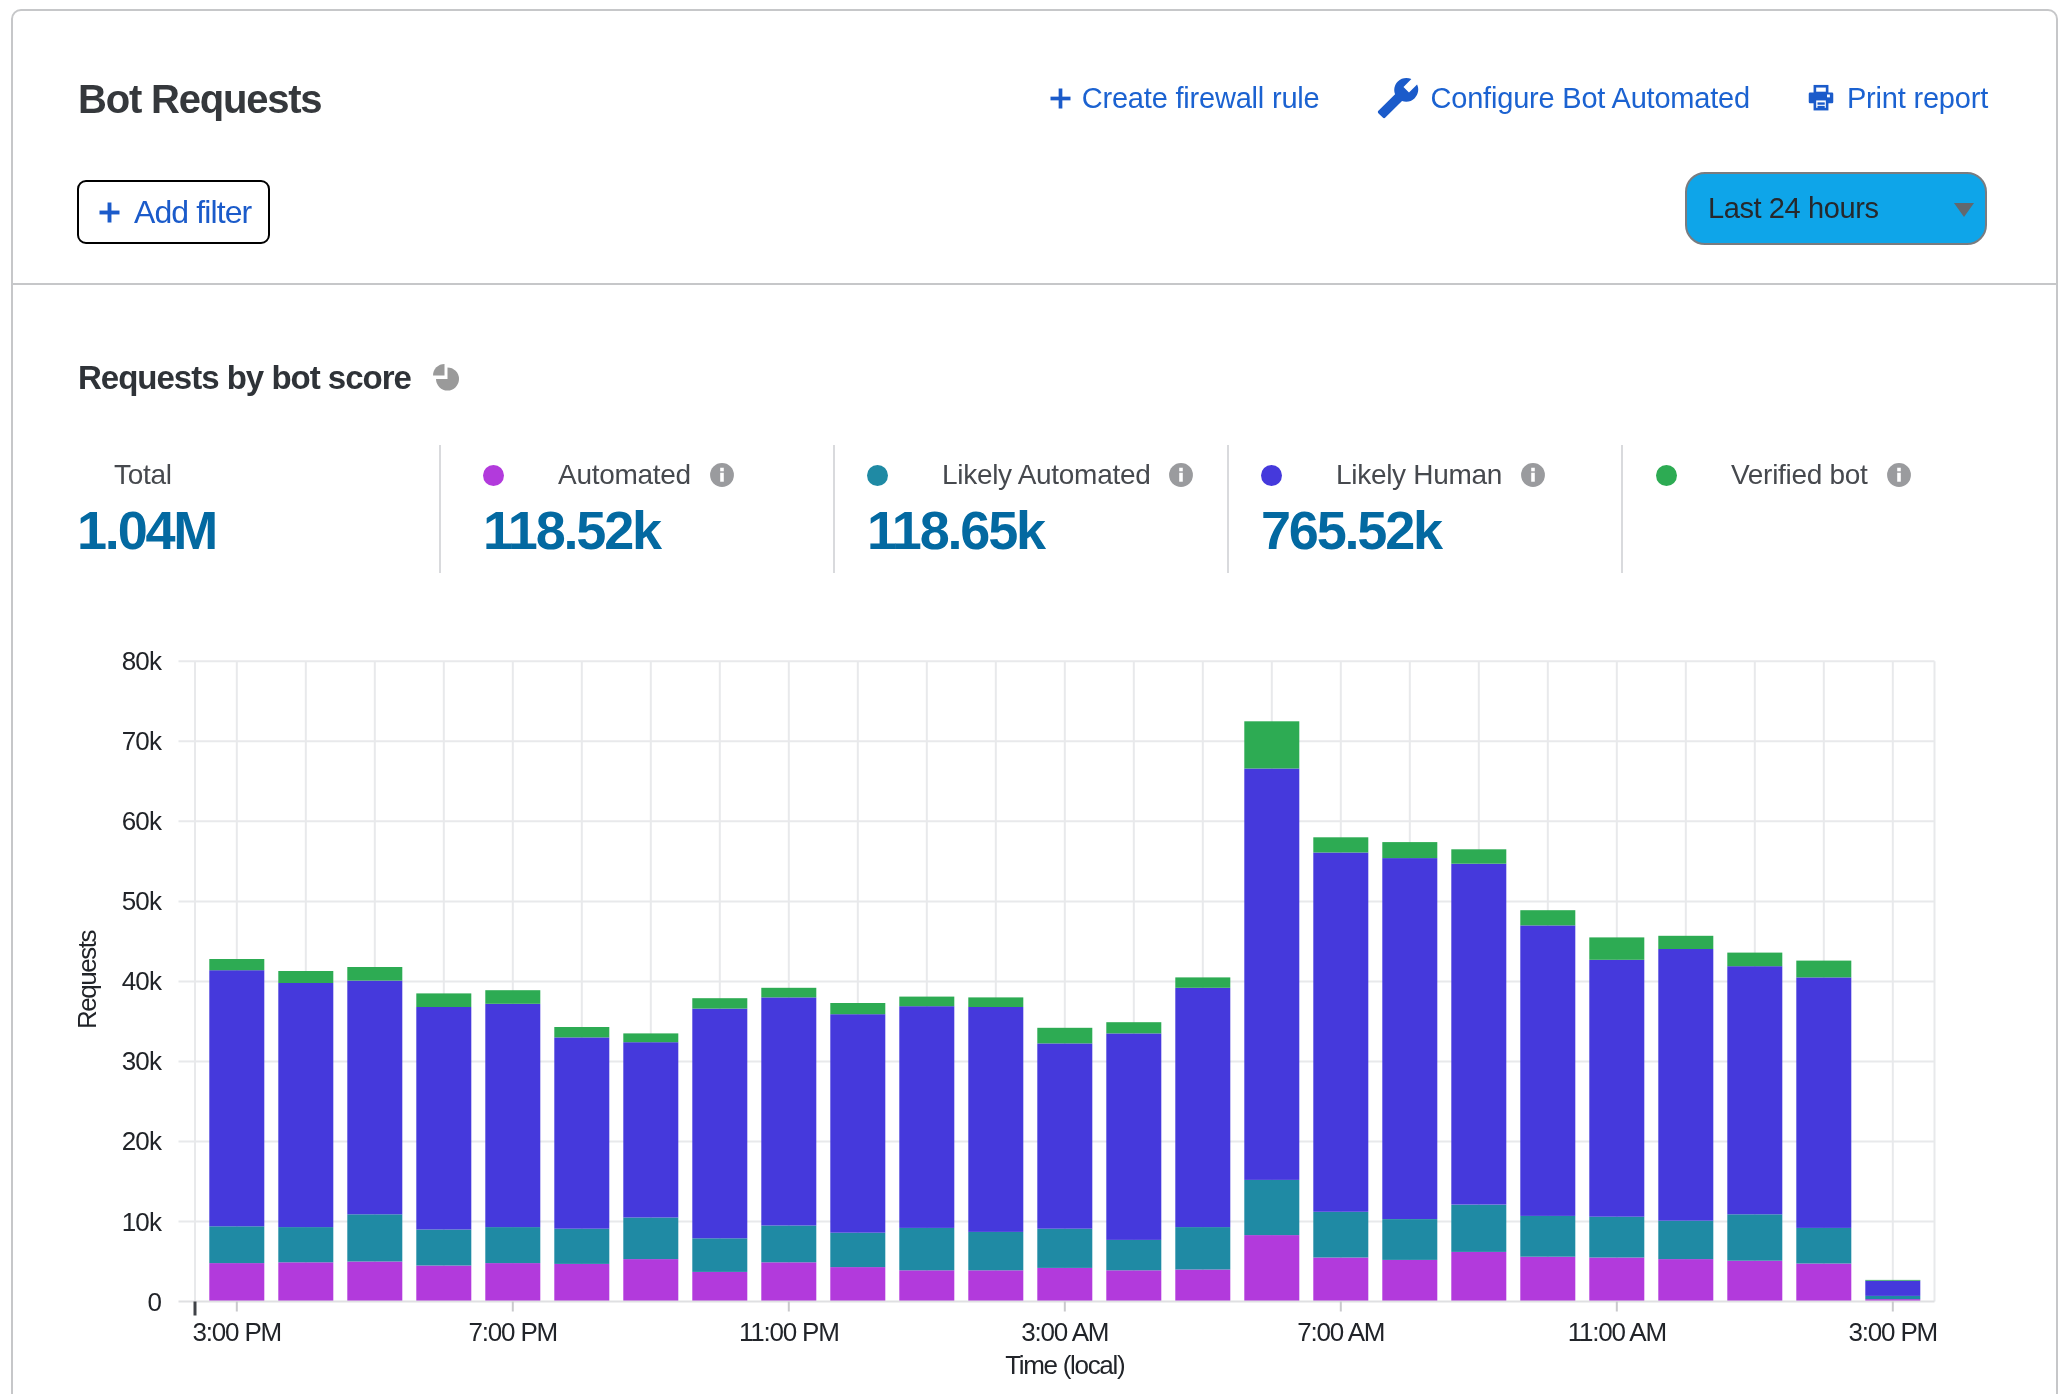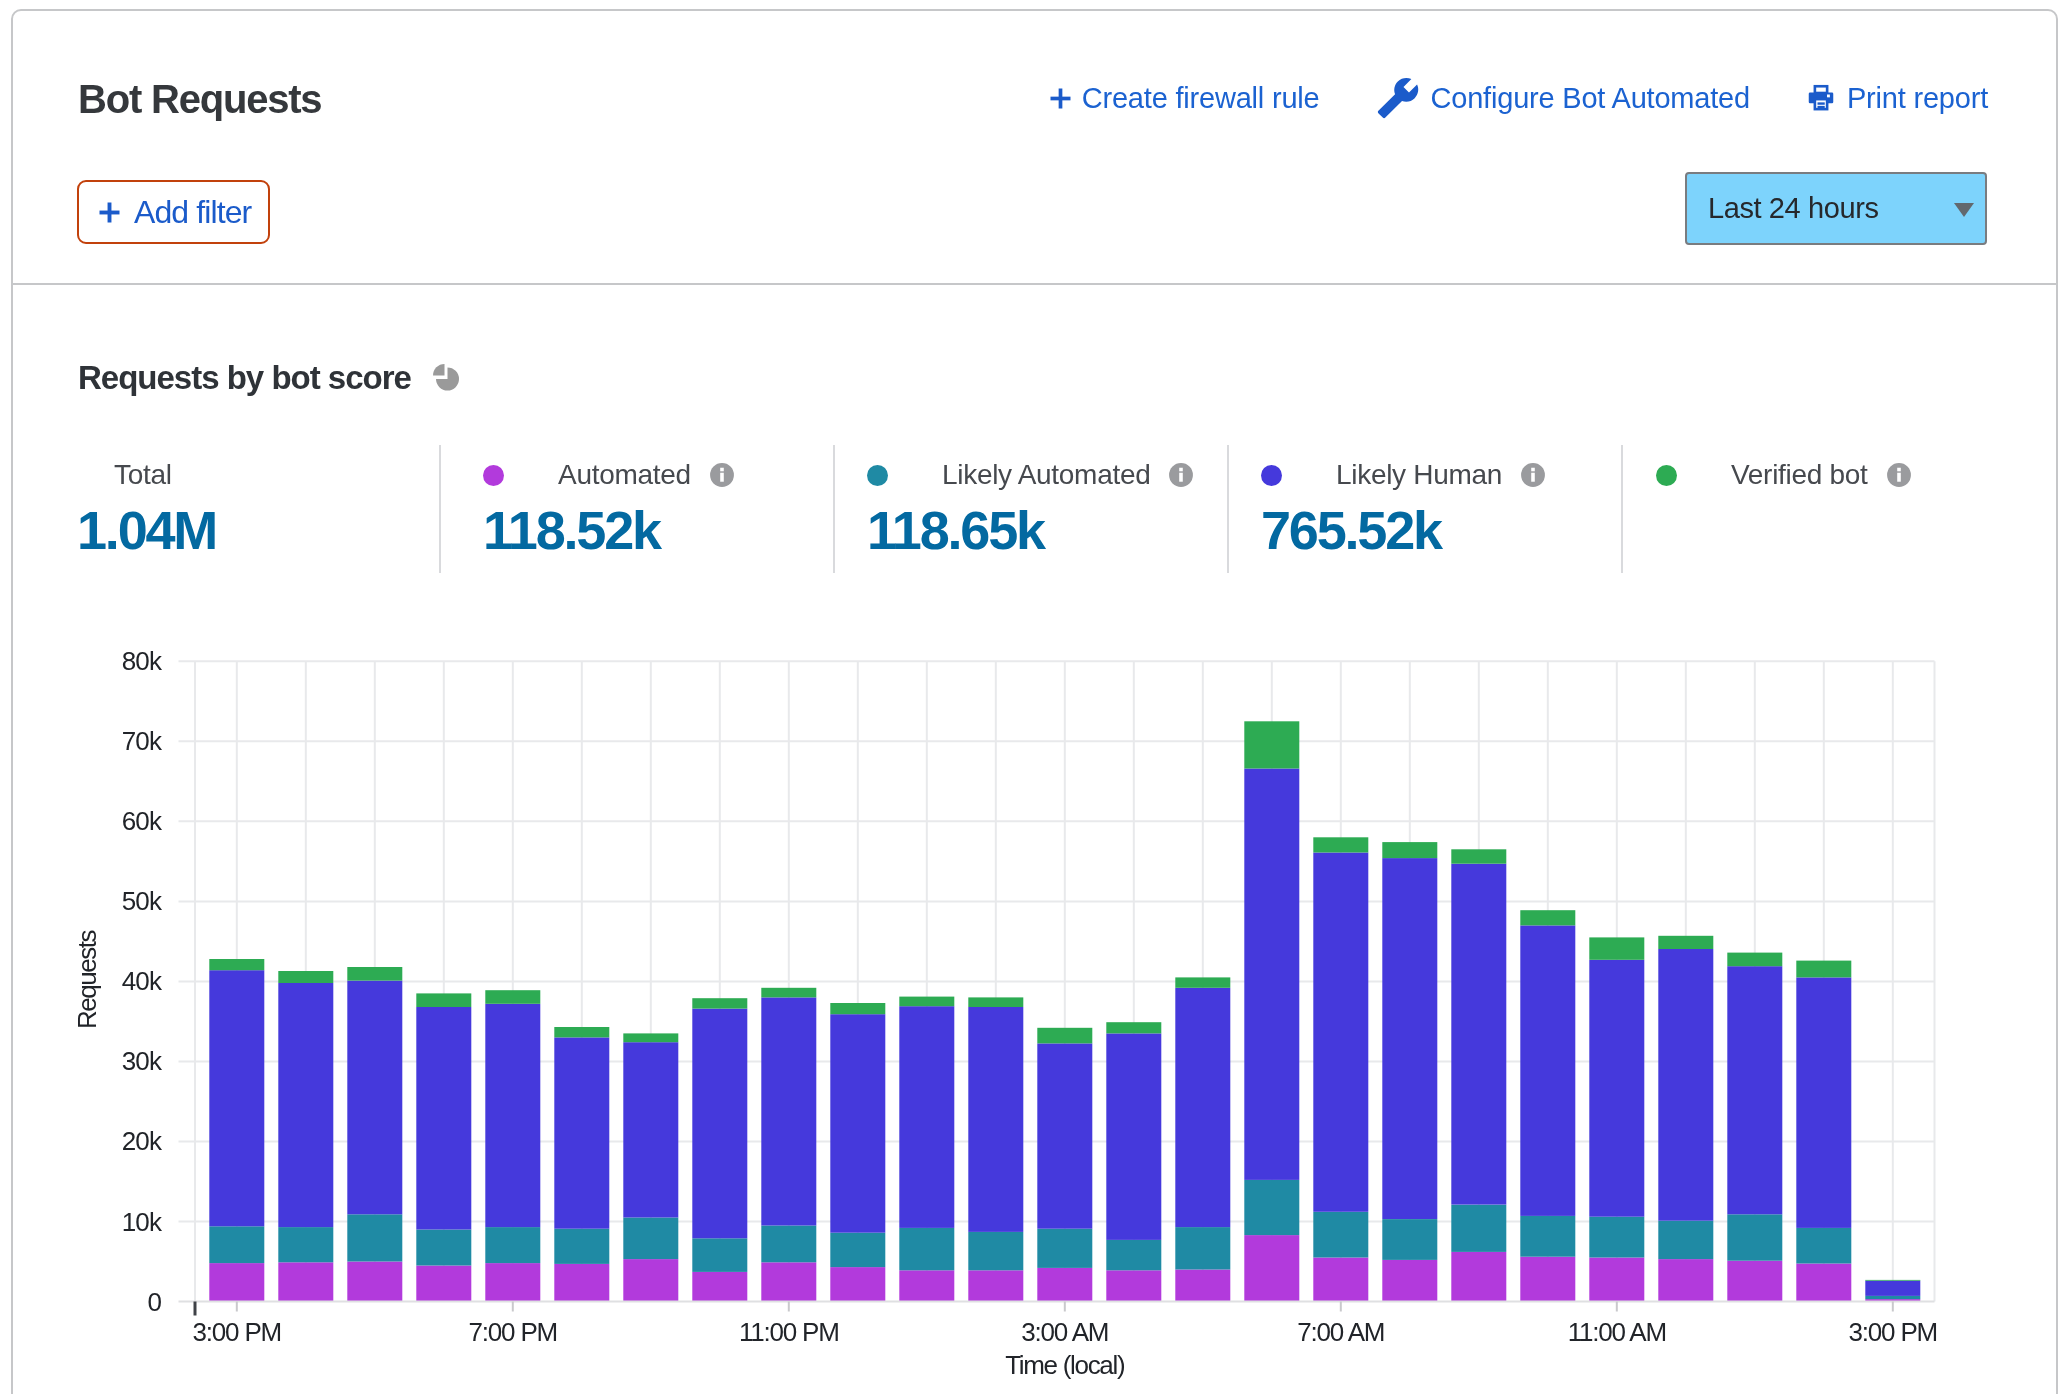--- a/index.html
+++ b/index.html
@@ -16,29 +16,29 @@
     position:absolute;left:65px;top:68px;font-size:40px;font-weight:700;
     color:#35383c;letter-spacing:-1.2px;line-height:1;
   }
   .actions{
     position:absolute;top:57px;right:68px;display:flex;align-items:center;gap:56px;height:60px;
   }
   .action-link{display:flex;align-items:center;gap:11px;color:#1b62d1;font-size:29px;letter-spacing:-0.2px;cursor:pointer;white-space:nowrap;}
   .action-link svg{display:block;}
   .add-filter-btn{
     position:absolute;left:64px;top:169px;height:64px;width:193px;
-    border:2px solid #c2410c;border-radius:9px;display:flex;align-items:center;
+    border:2px solid #000000;border-radius:9px;display:flex;align-items:center;
     color:#1b5bca;font-size:32px;letter-spacing:-0.9px;background:#fff;cursor:pointer;
     box-sizing:border-box;white-space:nowrap;
   }
   .add-filter-btn .plus-wrap{margin-left:20px;display:flex;}
   .add-filter-btn .txt{margin-left:14px;}
   .time-select{
     position:absolute;left:1672px;top:161px;width:302px;height:73px;box-sizing:border-box;
-    border:2px solid #797c80;border-radius:4px;background:#7dd3fc;display:flex;align-items:center;
+    border:2px solid #797c80;border-radius:20px;background:#0ea5e9;display:flex;align-items:center;
     font-size:29px;color:#26282c;cursor:pointer;white-space:nowrap;position:absolute;
   }
   .time-select .label{padding-left:21px;letter-spacing:-0.4px;}
   .caret{
     position:absolute;right:11px;top:29px;width:0;height:0;
     border-left:10.5px solid transparent;border-right:10.5px solid transparent;
     border-top:14px solid #62686e;
   }
   .divider{position:absolute;left:0px;top:272px;width:100%;border-top:2px solid #c6c7c9;}
   .section-heading{

